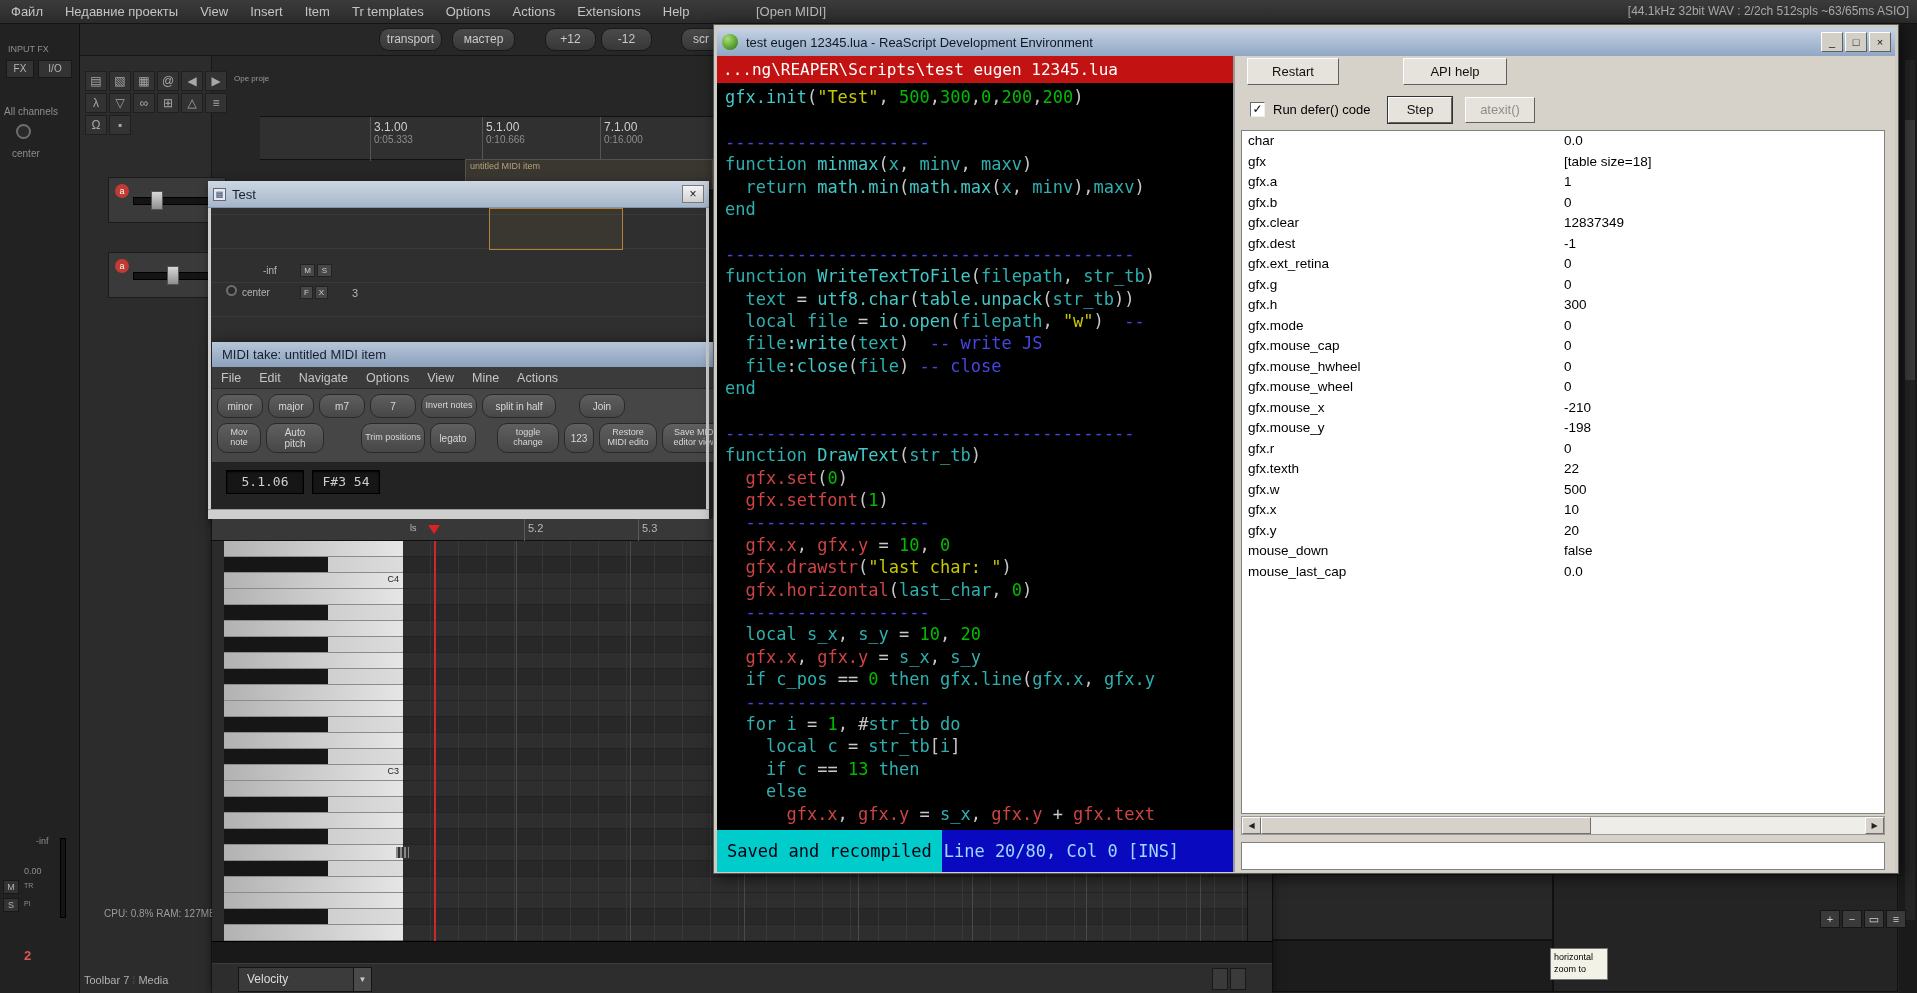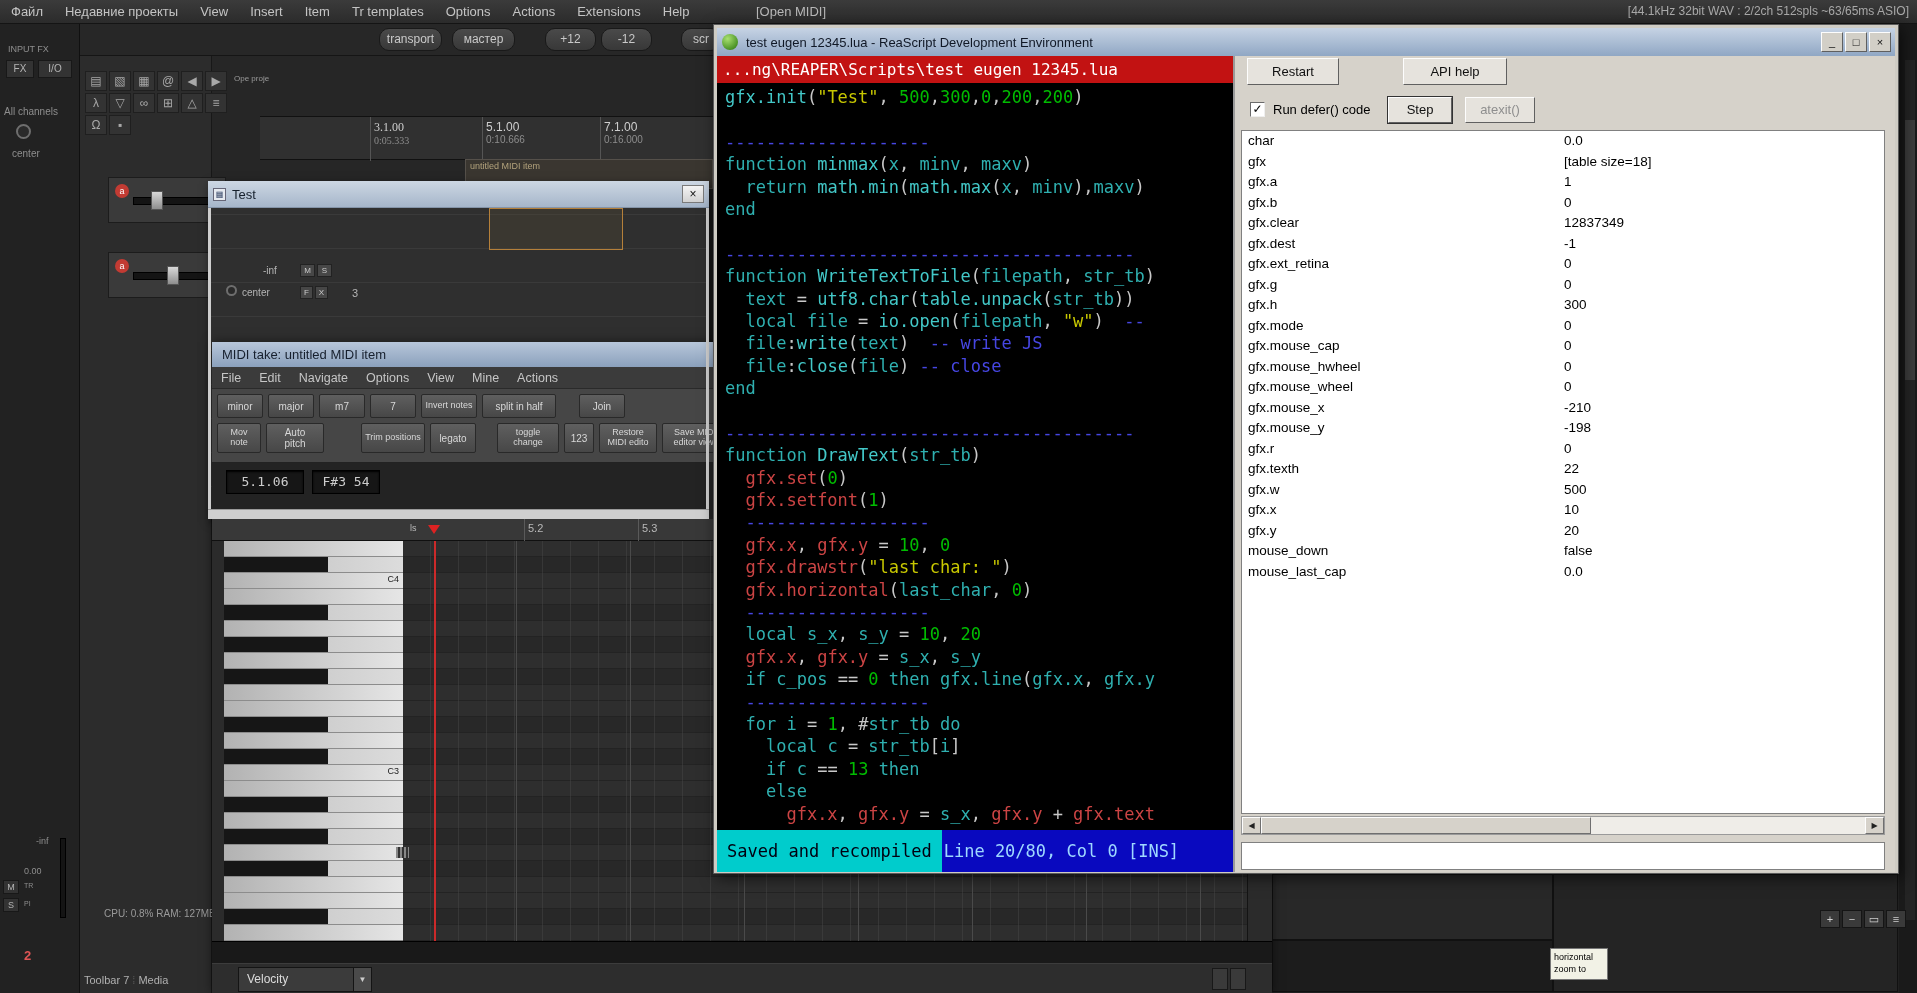--- a/index.html
+++ b/index.html
@@ -47,21 +47,21 @@
   .frag{position:absolute;font-size:10px;color:#b5b5b5;z-index:21}
   .fragbox{position:absolute;width:15px;height:13px;background:#474747;border:1px solid #222;font-size:8px;color:#ccc;text-align:center;line-height:12px;z-index:21}
   #orange-rect{position:absolute;left:489px;top:208px;width:134px;height:42px;border:1px solid #b5803a;background:rgba(90,80,50,.25);z-index:21}
   
   #midi{position:absolute;left:212px;top:342px;width:1060px;height:651px;background:#303030;z-index:30;box-shadow:0 0 10px rgba(0,0,0,.5)}
   #me-title{position:absolute;left:0;top:0;width:100%;height:25px;background:linear-gradient(#b7c6da,#8ba1bc);color:#17202e;font-size:13px;line-height:25px;padding-left:10px}
   #me-menu{position:absolute;left:0;top:25px;width:100%;height:22px;background:#3b3b3b;border-bottom:1px solid #2a2a2a}
   .me-menu-item{display:inline-block;padding:0 9px;font-size:12.5px;line-height:22px;color:#c6c6c6}
   #me-toolbar{position:absolute;left:0;top:47px;width:100%;height:74px;background:#464646;border-bottom:1px solid #222}
   .me-row{position:absolute;left:5px;display:flex;align-items:stretch}
-  .me-btn{display:flex;align-items:center;justify-content:center;background:linear-gradient(#5f5f5f,#474747);border:1px solid #292929;border-radius:2px;color:#d8d8d8;font-size:10px;margin-right:5px;padding:0 6px;text-align:center}
+  .me-btn{display:flex;align-items:center;justify-content:center;background:linear-gradient(#5f5f5f,#474747);border:1px solid #292929;border-radius:10px;color:#d8d8d8;font-size:10px;margin-right:5px;padding:0 6px;text-align:center}
   .me-btn.two{font-size:9px;line-height:1.1;white-space:normal;padding:11px 3px}
   #me-fields{position:absolute;left:0;top:121px;width:100%;height:56px;background:#232323}
   .me-field{position:absolute;top:7px;height:24px;background:#161616;border:1px solid #000;box-shadow:inset 0 1px 2px #000;color:#cdcdcd;font-family:"DejaVu Sans Mono",monospace;font-size:13px;text-align:center;line-height:22px}
   #me-ruler{position:absolute;left:0;top:177px;width:100%;height:22px;background:#383838;border-bottom:1px solid #101010}
   .me-tick{position:absolute;top:3px;font-size:11px;color:#b8b8b8}
   .me-tickline{position:absolute;top:0;width:1px;height:22px;background:#5a5a5a}
   #me-marker{position:absolute;top:6px;width:0;height:0;border-left:6px solid transparent;border-right:6px solid transparent;border-top:9px solid #d22}
   #me-ls{position:absolute;left:198px;top:4px;font-size:9px;color:#bbb}
   #me-body{position:absolute;left:0;top:199px;width:100%;height:400px;background:#2b2b2b}
   #keys{position:absolute;left:12px;top:0;width:179px;height:400px}
@@ -192,21 +192,21 @@
     <div class="icon-cell">△</div>
     <div class="icon-cell">≡</div>
     <div class="icon-cell">Ω</div>
     <div class="icon-cell">▪</div>
   </div>
 <div id="ope-proje">Ope proje</div>
 
 <div id="arrange">
   <div id="arr-ruler">
       <div class="rtick" style="left: 110px;"></div>
-      <div class="rmark" style="left: 114px; font-family: Liberation Serif, serif;">
+      <div class="rmark" style="left: 114px;">
         <div class="bar">3.1.00</div>
         <div class="time">0:05.333</div>
       </div>
       <div class="rtick" style="left: 222px;"></div>
       <div class="rmark" style="left: 226px;">
         <div class="bar">5.1.00</div>
         <div class="time">0:10.666</div>
       </div>
       <div class="rtick" style="left: 340px;"></div>
       <div class="rmark" style="left: 344px;">

